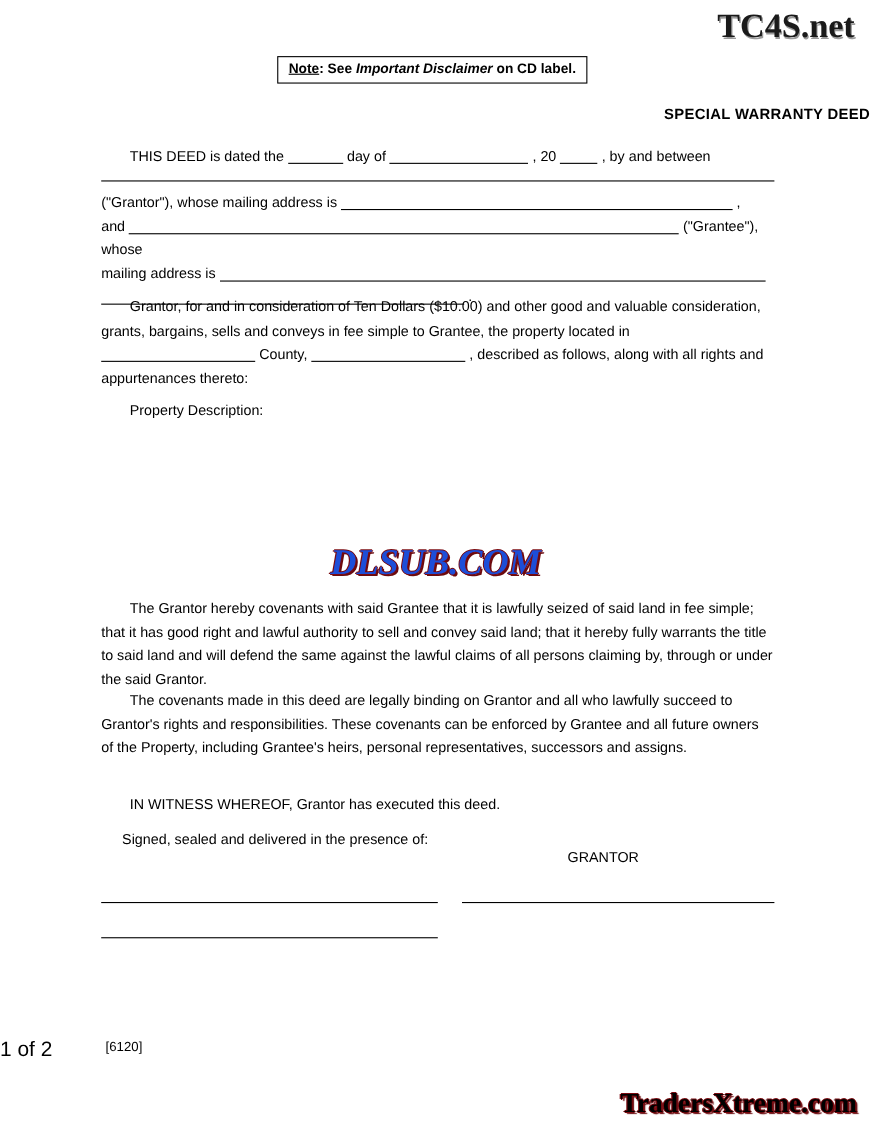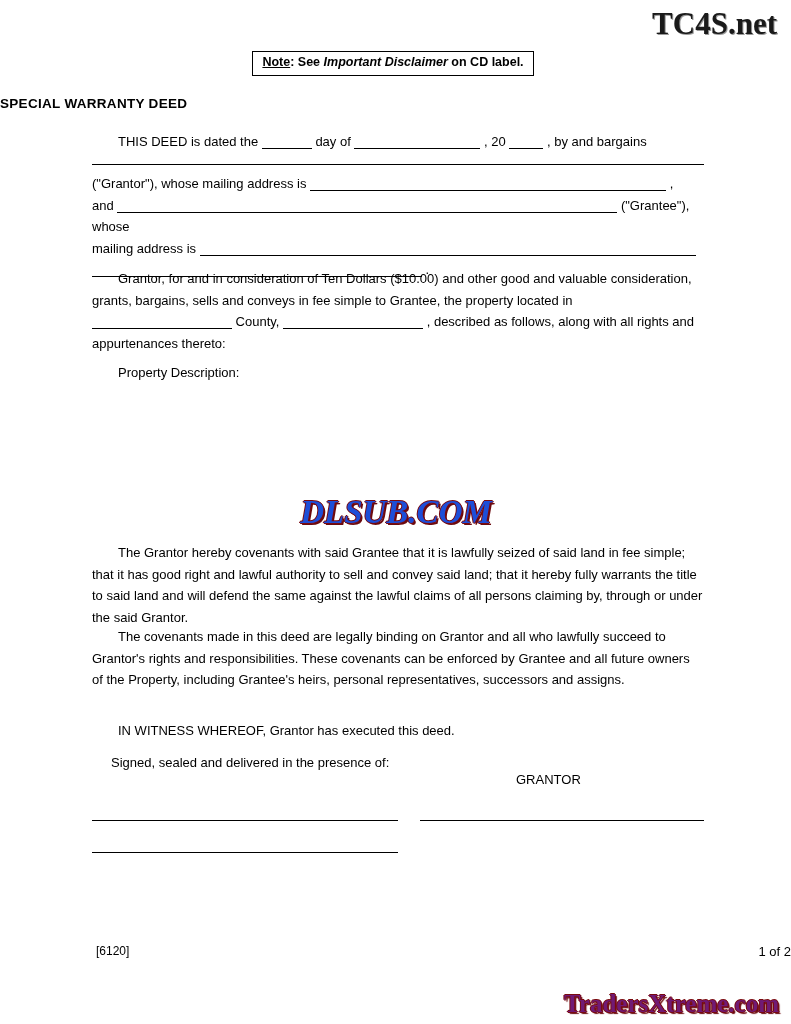--- a/index.html
+++ b/index.html
@@ -45,21 +45,21 @@
     text-align: center;
     line-height: 1.1;
   }
   .note-box .u { text-decoration: underline; font-weight: bold; }
   .note-box .i { font-style: italic; font-weight: bold; }
   .note-box b { font-weight: bold; }
   .doc-title {
     position: absolute;
     left: 0; right: 0;
     top: 96px;
-    text-align: left;
+    text-align: right;
     font-size: 13.5px;
     font-weight: bold;
     letter-spacing: 0.3px;
   }
   .body-text {
     position: absolute;
     left: 92px;
     width: 612px;
     font-size: 13px;
     line-height: 21.5px;
@@ -149,31 +149,31 @@
   .footer-code {
     position: absolute;
     left: 96px;
     top: 944px;
     font-size: 12px;
   }
   .footer-page {
     position: absolute;
     left: 0; right: 0;
     top: 944px;
-    text-align: right;
-    font-size: 13px;
+    text-align: left;
+    font-size: 19px;
   }
   .watermark-txtreme {
     position: absolute;
     right: 12px;
     bottom: 6px;
     font-family: "Liberation Serif", serif;
     font-weight: bold;
     font-size: 25px;
-    color: #701a75;
+    color: #000000;
     letter-spacing: 0px;
     text-shadow:
       1px 0 0 #7a0a10,
       -1px 0 0 #7a0a10,
       0 1px 0 #7a0a10,
       0 -1px 0 #7a0a10,
       2px 2px 1px #6b0a0e;
     white-space: nowrap;
     text-align: center;
   }
@@ -185,21 +185,21 @@
 
   <div class="watermark-tc4s">TC4S.net</div>
 
   <div class="note-box">
     <span class="u">Note</span><b>:</b><b> See </b><span class="i">Important Disclaimer</span><b> on CD label.</b>
   </div>
 
   <div class="doc-title">SPECIAL WARRANTY DEED</div>
 
   <div class="body-text p1">
-    <span class="indent"></span><span>THIS DEED is dated the </span><span class="ul ul-w50"></span><span> day of </span><span class="ul ul-w120"></span><span> , 20 </span><span class="ul ul-w34"></span><span> , by  and bargains</span>
+    <span class="indent"></span><span>THIS DEED is dated the </span><span class="ul ul-w50"></span><span> day of </span><span class="ul ul-w120"></span><span> , 20 </span><span class="ul ul-w34"></span><span> , by  and between</span>
   </div>
 
   <div class="blank-line" style="top:164px"></div>
 
   <div class="body-text p2">
     <span>("Grantor"), whose mailing address is </span><span class="ul ul-a"></span><span> ,</span><br>
     <span>and </span><span class="ul ul-b"></span><span> ("Grantee"), whose</span><br>
     <span>mailing address is </span><span class="ul ul-c"></span><br>
     <span class="ul ul-d"></span><span> .</span>
   </div>

